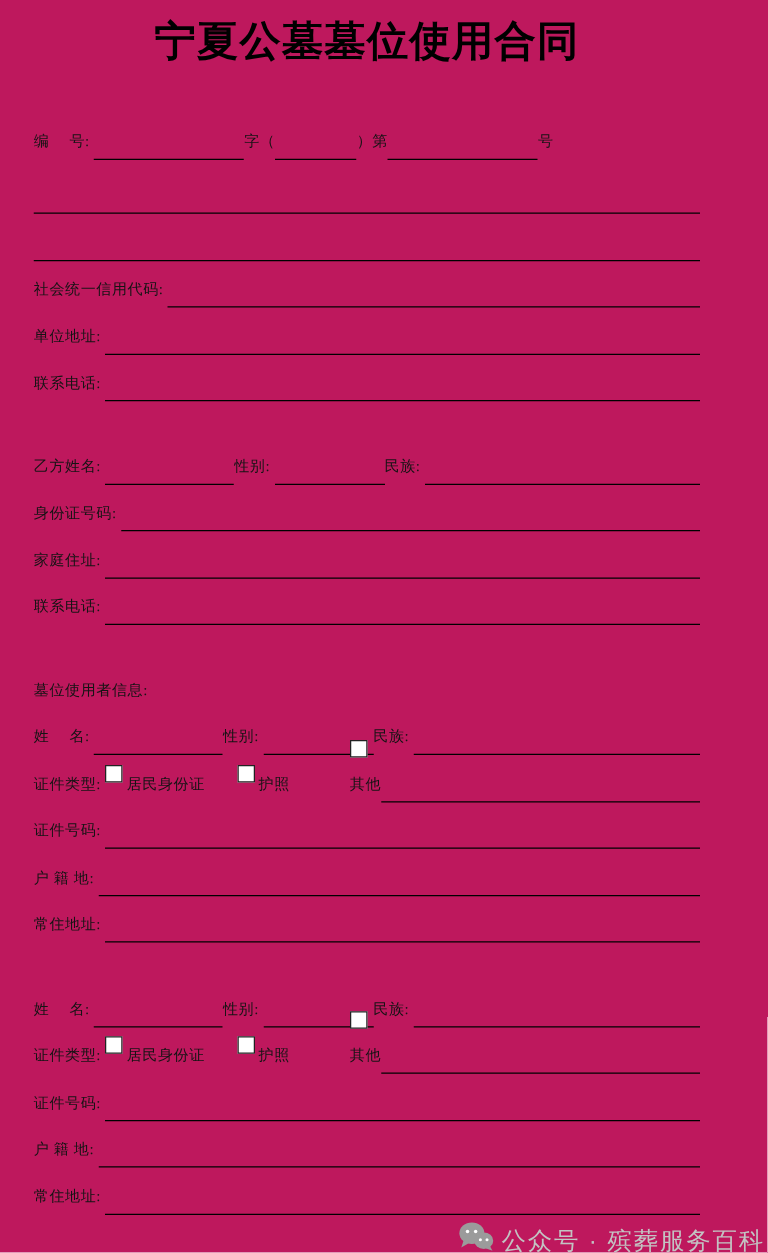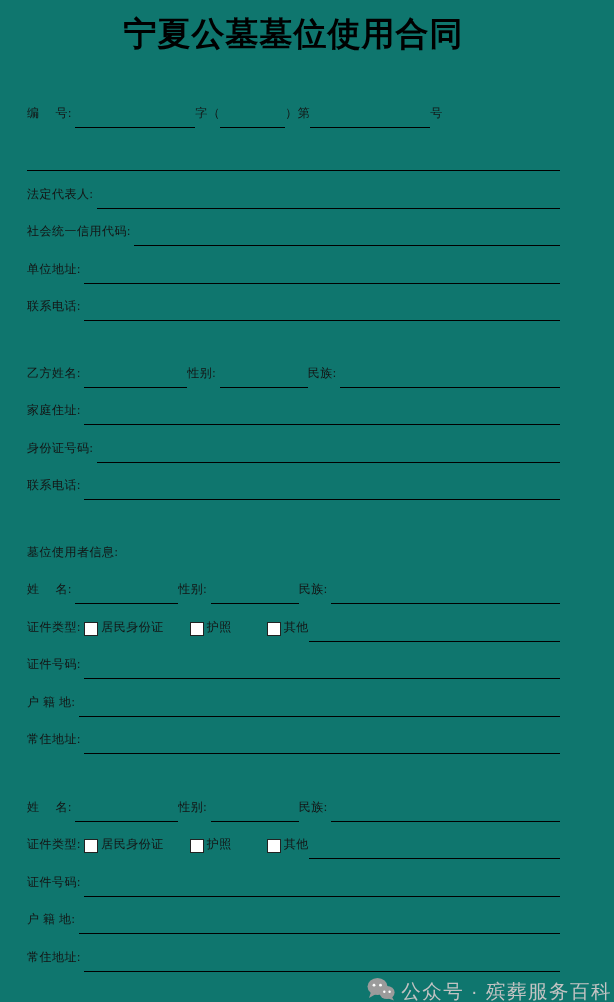--- a/index.html
+++ b/index.html
@@ -1,40 +1,40 @@
 <!DOCTYPE html>
 <html><head>
 <meta charset="utf-8">
 <style>
   * { margin:0; padding:0; box-sizing:border-box; }
   html,body { background:#ffffff; }
   .page {
-    position:relative; width:614px; height:1002px; background:#0f766e;
+    position:relative; width:614px; height:1002px; background:#be185d;
     font-family:"Liberation Serif", serif; color:#141414; overflow:hidden;
   }
   .content { position:absolute; left:27px; top:0; width:533px; }
   .title {
     text-align:center; font-size:33px; font-weight:bold;
     letter-spacing:1px; margin-top:12px; line-height:44px; color:#000;
   }
   .row {
     display:flex; align-items:flex-end; height:37.5px;
     font-size:12px; letter-spacing:0.5px;
   }
   .lbl { white-space:pre; flex:none; line-height:30px; }
   .blank { border-bottom:1.5px solid #000; height:30px; flex:none; }
   .blank.fill { flex:1 1 auto; }
   .b120 { width:120px; } .b65 { width:65px; } .b103 { width:103px; } .b88 { width:88px; }
   .mt-serial { margin-top:34px; }
   .mt-first { margin-top:6px; }
   .mt-block { margin-top:29px; }
   .mt-block2 { margin-top:30px; }
-  .cb-item { display:flex; align-items:flex-end; white-space:pre; line-height:30px; }
+  .cb-item { display:flex; align-items:flex-start; white-space:pre; line-height:30px; }
   .cb-item.opt2 { margin-left:26px; }
-  .cb-item.opt3 { margin-left:35px; }
+  .cb-item.opt3 { margin-left:48px;flex-direction:column; }
   .cb-box {
     display:inline-block; width:14px; height:14px;
     border:1.5px solid #222; margin:0 3px 6px 0; background:#fff; flex:none;
   }
   .watermark {
     position:absolute; top:954px; right:2px;
     display:flex; align-items:center;
     font-family:"Liberation Sans", sans-serif;
     font-size:19.5px; color:#c3c3c3; letter-spacing:1.5px; white-space:pre;
   }
@@ -55,21 +55,20 @@
       <span class="blank b65"></span>
       <span class="lbl">）第</span>
       <span class="blank b120"></span>
       <span class="lbl">号</span>
     </div>
 
     <div class="row mt-first">
       <span class="blank fill"></span>
     </div>
     <div class="row">
-      <span class="lbl">法定代表人: </span>
       <span class="blank fill"></span>
     </div>
     <div class="row">
       <span class="lbl">社会统一信用代码: </span>
       <span class="blank fill"></span>
     </div>
     <div class="row">
       <span class="lbl">单位地址: </span>
       <span class="blank fill"></span>
     </div>
@@ -80,25 +79,25 @@
 
     <div class="row mt-block">
       <span class="lbl">乙方姓名: </span>
       <span class="blank b103"></span>
       <span class="lbl">性别: </span>
       <span class="blank b88"></span>
       <span class="lbl">民族: </span>
       <span class="blank fill"></span>
     </div>
     <div class="row">
-      <span class="lbl">家庭住址: </span>
+      <span class="lbl">身份证号码: </span>
       <span class="blank fill"></span>
     </div>
     <div class="row">
-      <span class="lbl">身份证号码: </span>
+      <span class="lbl">家庭住址: </span>
       <span class="blank fill"></span>
     </div>
     <div class="row">
       <span class="lbl">联系电话: </span>
       <span class="blank fill"></span>
     </div>
 
     <div class="row mt-block">
       <span class="lbl">墓位使用者信息:</span>
     </div>

